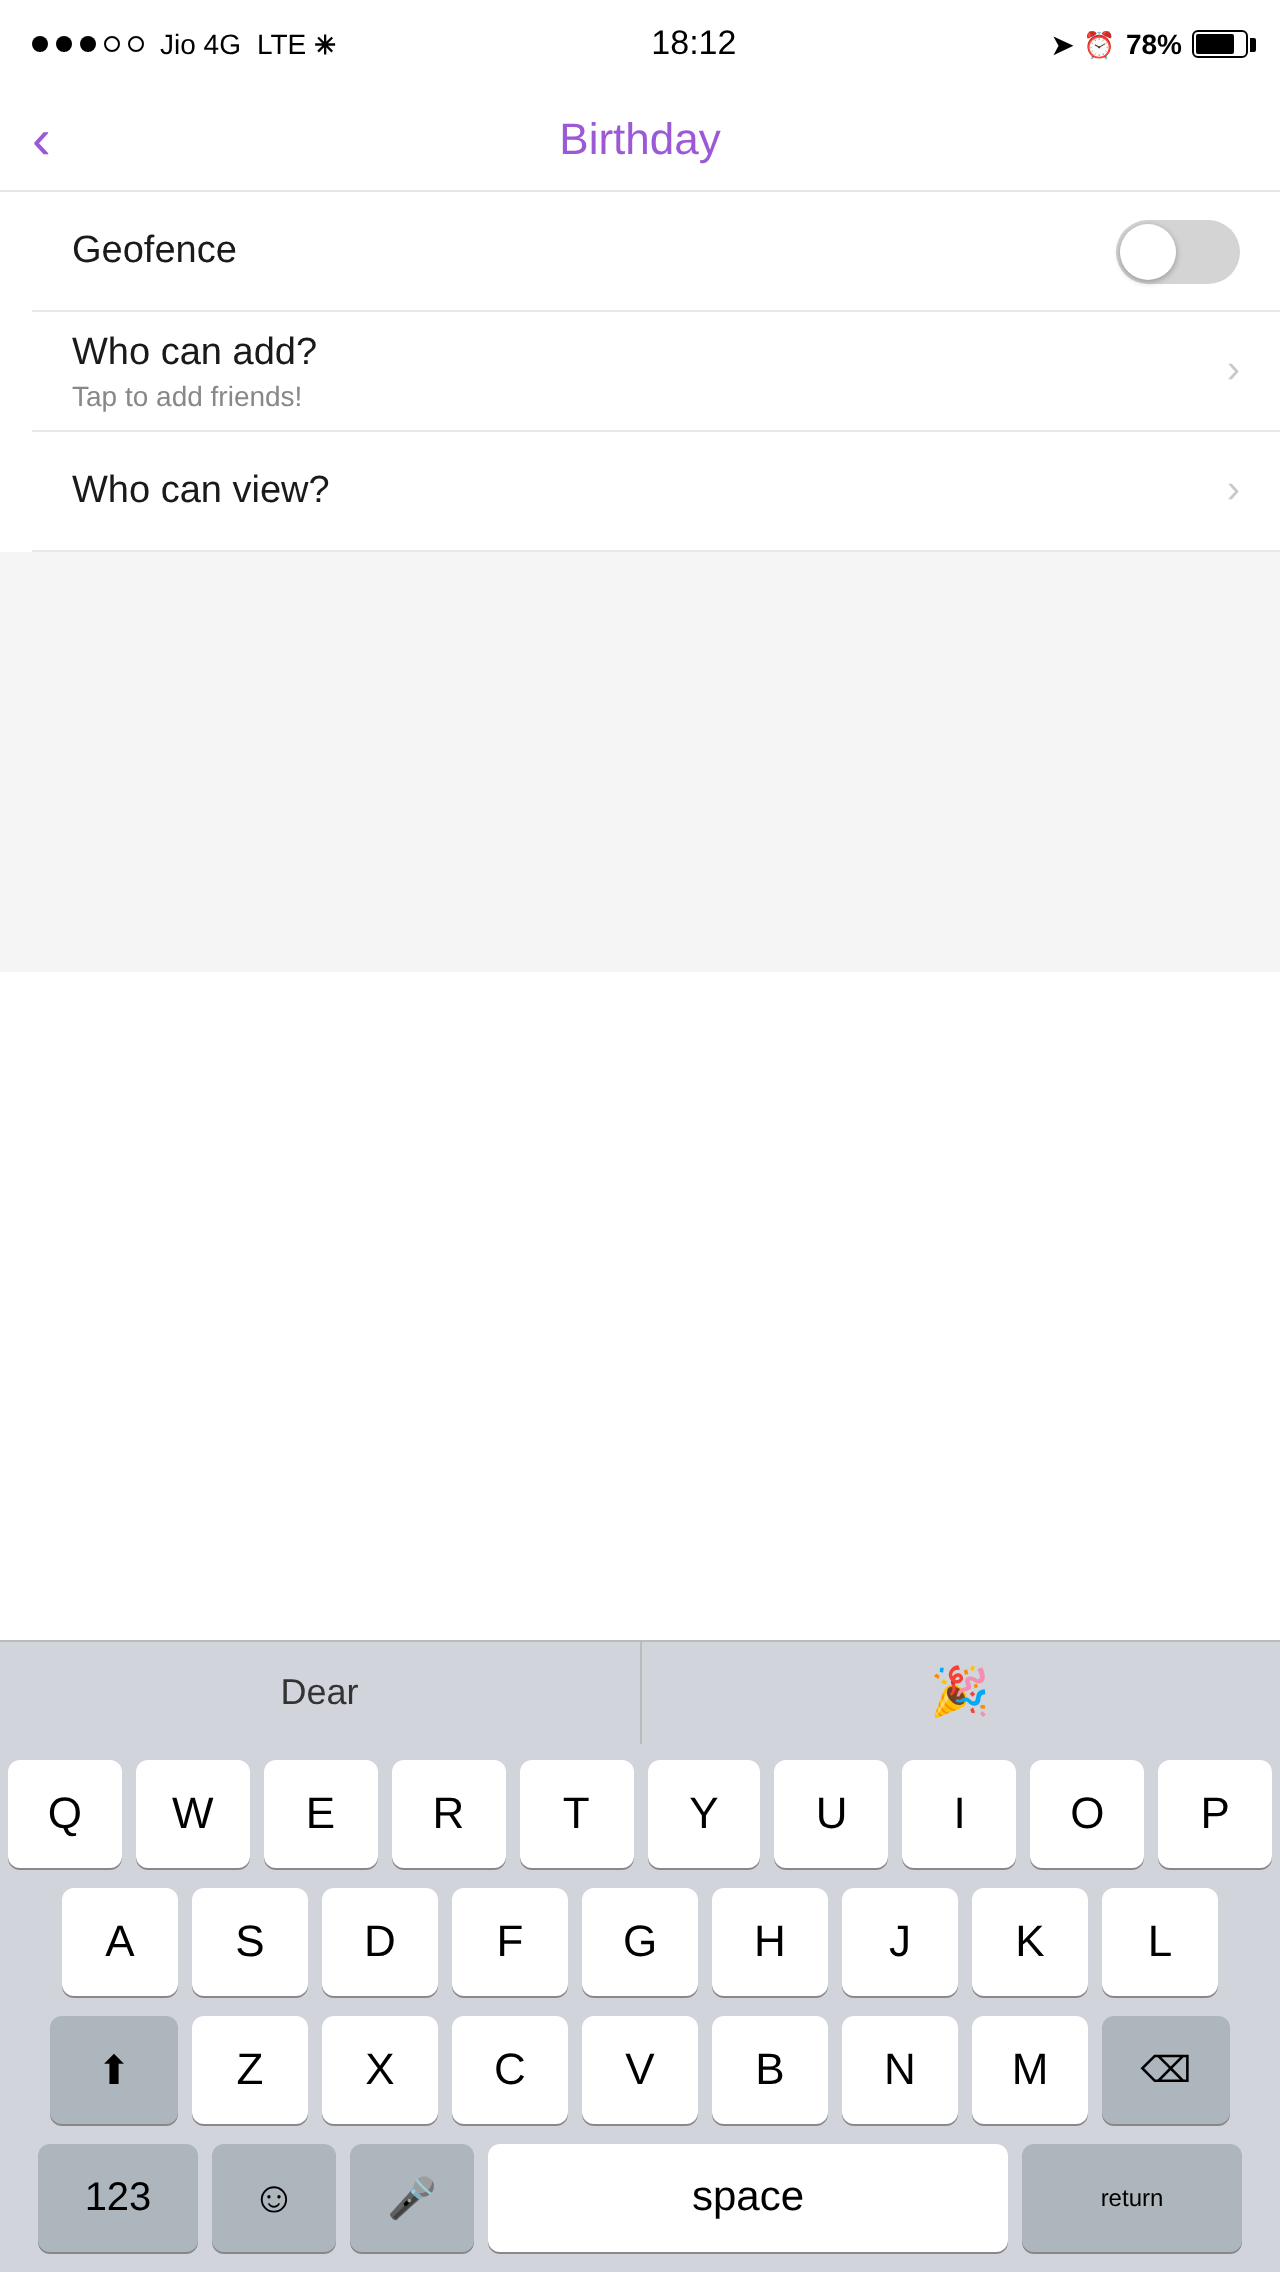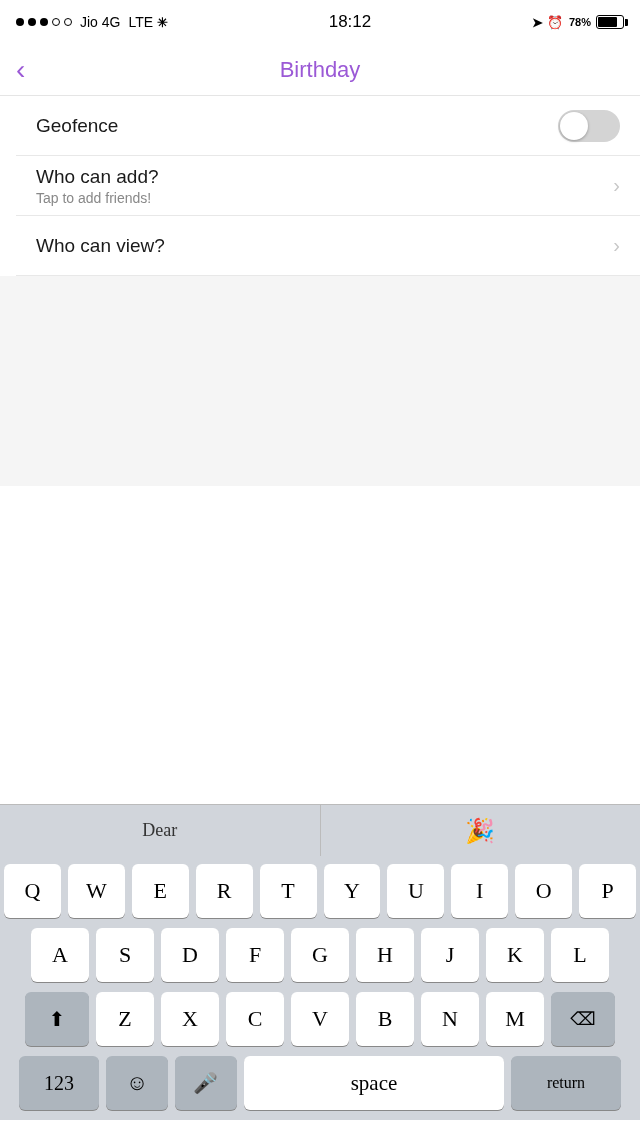--- a/index.html
+++ b/index.html
@@ -123,25 +123,24 @@
       position: absolute;
       top: 2px;
       left: 2px;
       box-shadow: 0 1px 3px rgba(0,0,0,0.3);
       transition: left 0.2s;
     }
 
     
     .keyboard-container {
       position: absolute;
-      bottom: 16px;
+      bottom: 0;
       left: 0;
       width: 640px;
       background: #d1d5db;
-      font-family: Liberation Serif, serif;
     }
 
     
     .autocomplete-bar {
       height: 52px;
       background: #d1d5db;
       display: flex;
       align-items: center;
       border-top: 1px solid #bbb;
     }
@@ -241,21 +240,21 @@
     <span class="dot empty"></span>
     <span class="dot empty"></span>
     <span class="status-carrier">Jio 4G</span>
     <span class="status-carrier">LTE</span>
     <span style="font-size:13px;">✳</span>
   </div>
   <div class="status-center">18:12</div>
   <div class="status-right">
     <span style="font-size:13px;">➤</span>
     <span style="font-size:13px;">⏰</span>
-    <span style="font-size:11px;">78%</span>
+    <span style="font-size:14px;">78%</span>
     <div class="battery">
       <div class="battery-fill"></div>
     </div>
   </div>
 </div>
 
 <div class="nav-bar">
   <span class="nav-back">‹</span>
   <span class="nav-title">Birthday</span>
 </div>
@@ -338,17 +337,17 @@
       <div class="key">N</div>
       <div class="key">M</div>
       <div class="key delete-key action" style="font-size:18px;">⌫</div>
     </div>
 
     <div class="bottom-row">
       <div class="key num-key action" style="min-width:72px; max-width:80px; font-size:20px;">123</div>
       <div class="key emoji-key action" style="min-width:56px; max-width:62px; font-size:22px;">☺</div>
       <div class="key mic-key action" style="min-width:56px; max-width:62px; font-size:20px;">🎤</div>
       <div class="key space-key" style="flex:3; font-size:21px;">space</div>
-      <div class="key return-key action" style="min-width:96px; max-width:110px; font-size:16px;">return</div>
+      <div class="key return-key action" style="min-width:96px; max-width:110px; font-size:12px;">return</div>
     </div>
 
   </div>
 </div>
 
 </body></html>

